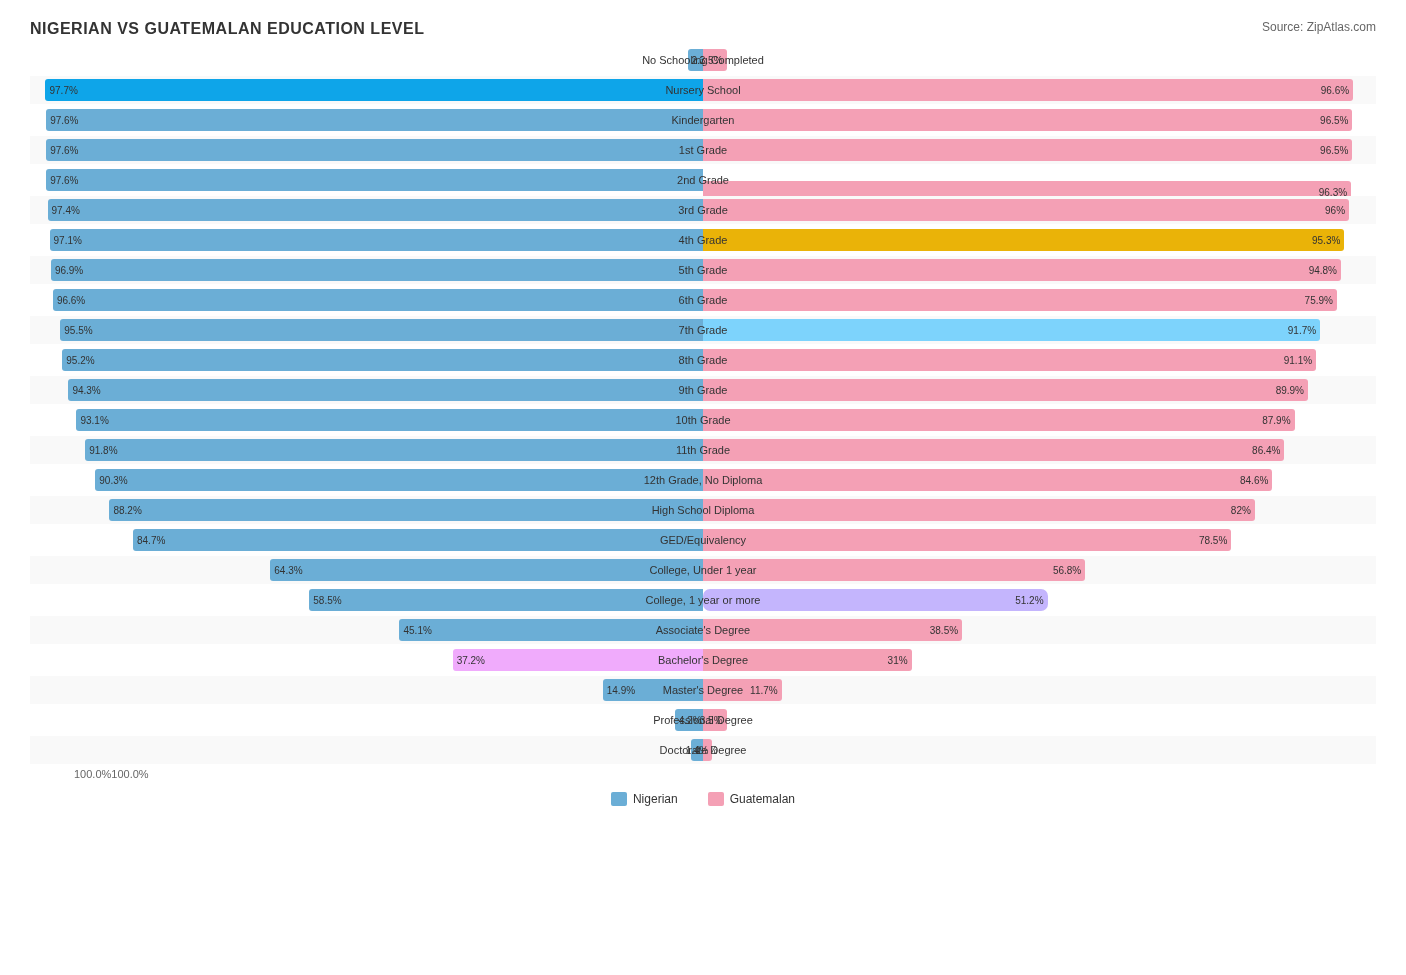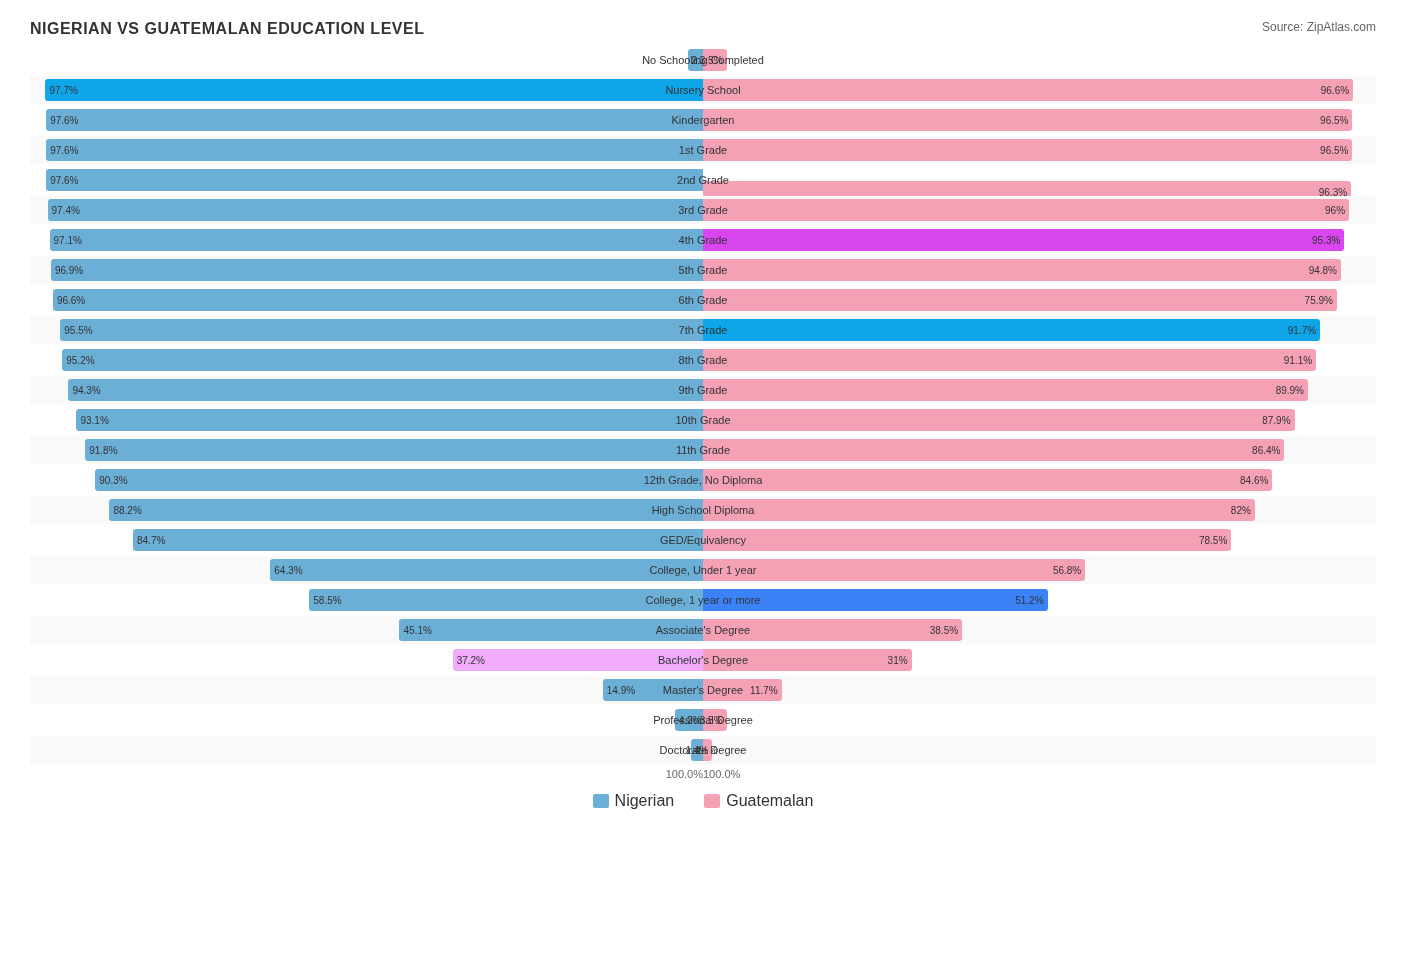--- a/index.html
+++ b/index.html
@@ -88,35 +88,36 @@
     .legend {
       display: flex;
       justify-content: center;
       gap: 30px;
       margin-top: 12px;
     }
     .legend-item {
       display: flex;
       align-items: center;
       gap: 6px;
-      font-size: 16px;
+      font-size: 12px;
       color: #333;
     }
     .legend-swatch {
       width: 16px;
       height: 14px;
       border-radius: 2px;
     }
     .axis-labels {
       display: flex;
-      justify-content: center;
+      justify-content: flex-start;
       font-size: 11px;
       color: #666;
       margin-top: 4px;
       padding: 0 0;
+      margin-left: 44px;
     }
     .rows-wrapper {
       position: relative;
       width: 100%;
     }
     
     .row:nth-child(even) {
       background: #f9f9f9;
     }
     .row:nth-child(odd) {
@@ -184,21 +185,21 @@
           </div>
           <div class="bar-right" style="width: 48%; background: rgb(244, 160, 181);">
             <span class="bar-right-value">96%</span>
           </div>
           <div class="row-label">3rd Grade</div>
         </div>
         <div class="row">
           <div class="bar-left" style="width: 48.55%; background: rgb(107, 174, 214);">
             <span class="bar-left-value">97.1%</span>
           </div>
-          <div class="bar-right" style="width: 47.65%; background: #d946ef;">
+          <div class="bar-right" style="width: 47.65%; background: #eab308;">
             <span class="bar-right-value">95.3%</span>
           </div>
           <div class="row-label">4th Grade</div>
         </div>
         <div class="row">
           <div class="bar-left" style="width: 48.45%; background: rgb(107, 174, 214);">
             <span class="bar-left-value">96.9%</span>
           </div>
           <div class="bar-right" style="width: 47.4%; background: rgb(244, 160, 181);">
             <span class="bar-right-value">94.8%</span>
@@ -211,21 +212,21 @@
           </div>
           <div class="bar-right" style="width: 47.1%; background: rgb(244, 160, 181);">
             <span class="bar-right-value">75.9%</span>
           </div>
           <div class="row-label">6th Grade</div>
         </div>
         <div class="row">
           <div class="bar-left" style="width: 47.75%; background: rgb(107, 174, 214);">
             <span class="bar-left-value">95.5%</span>
           </div>
-          <div class="bar-right" style="width: 45.85%; background: #0ea5e9; text-align: center;">
+          <div class="bar-right" style="width: 45.85%; background: #7dd3fc; text-align: center;">
             <span class="bar-right-value">91.7%</span>
           </div>
           <div class="row-label">7th Grade</div>
         </div>
         <div class="row">
           <div class="bar-left" style="width: 47.6%; background: rgb(107, 174, 214);">
             <span class="bar-left-value">95.2%</span>
           </div>
           <div class="bar-right" style="width: 45.55%; background: rgb(244, 160, 181);">
             <span class="bar-right-value">91.1%</span>
@@ -292,21 +293,21 @@
           </div>
           <div class="bar-right" style="width: 28.4%; background: rgb(244, 160, 181);">
             <span class="bar-right-value">56.8%</span>
           </div>
           <div class="row-label">College, Under 1 year</div>
         </div>
         <div class="row">
           <div class="bar-left" style="width: 29.25%; background: rgb(107, 174, 214);">
             <span class="bar-left-value">58.5%</span>
           </div>
-          <div class="bar-right" style="width: 25.6%; background: #3b82f6;">
+          <div class="bar-right" style="width: 25.6%; background: #c4b5fd; border-radius: 7px;">
             <span class="bar-right-value">51.2%</span>
           </div>
           <div class="row-label">College, 1 year or more</div>
         </div>
         <div class="row">
           <div class="bar-left" style="width: 22.55%; background: rgb(107, 174, 214);">
             <span class="bar-left-value">45.1%</span>
           </div>
           <div class="bar-right" style="width: 19.25%; background: rgb(244, 160, 181);">
             <span class="bar-right-value">38.5%</span>

